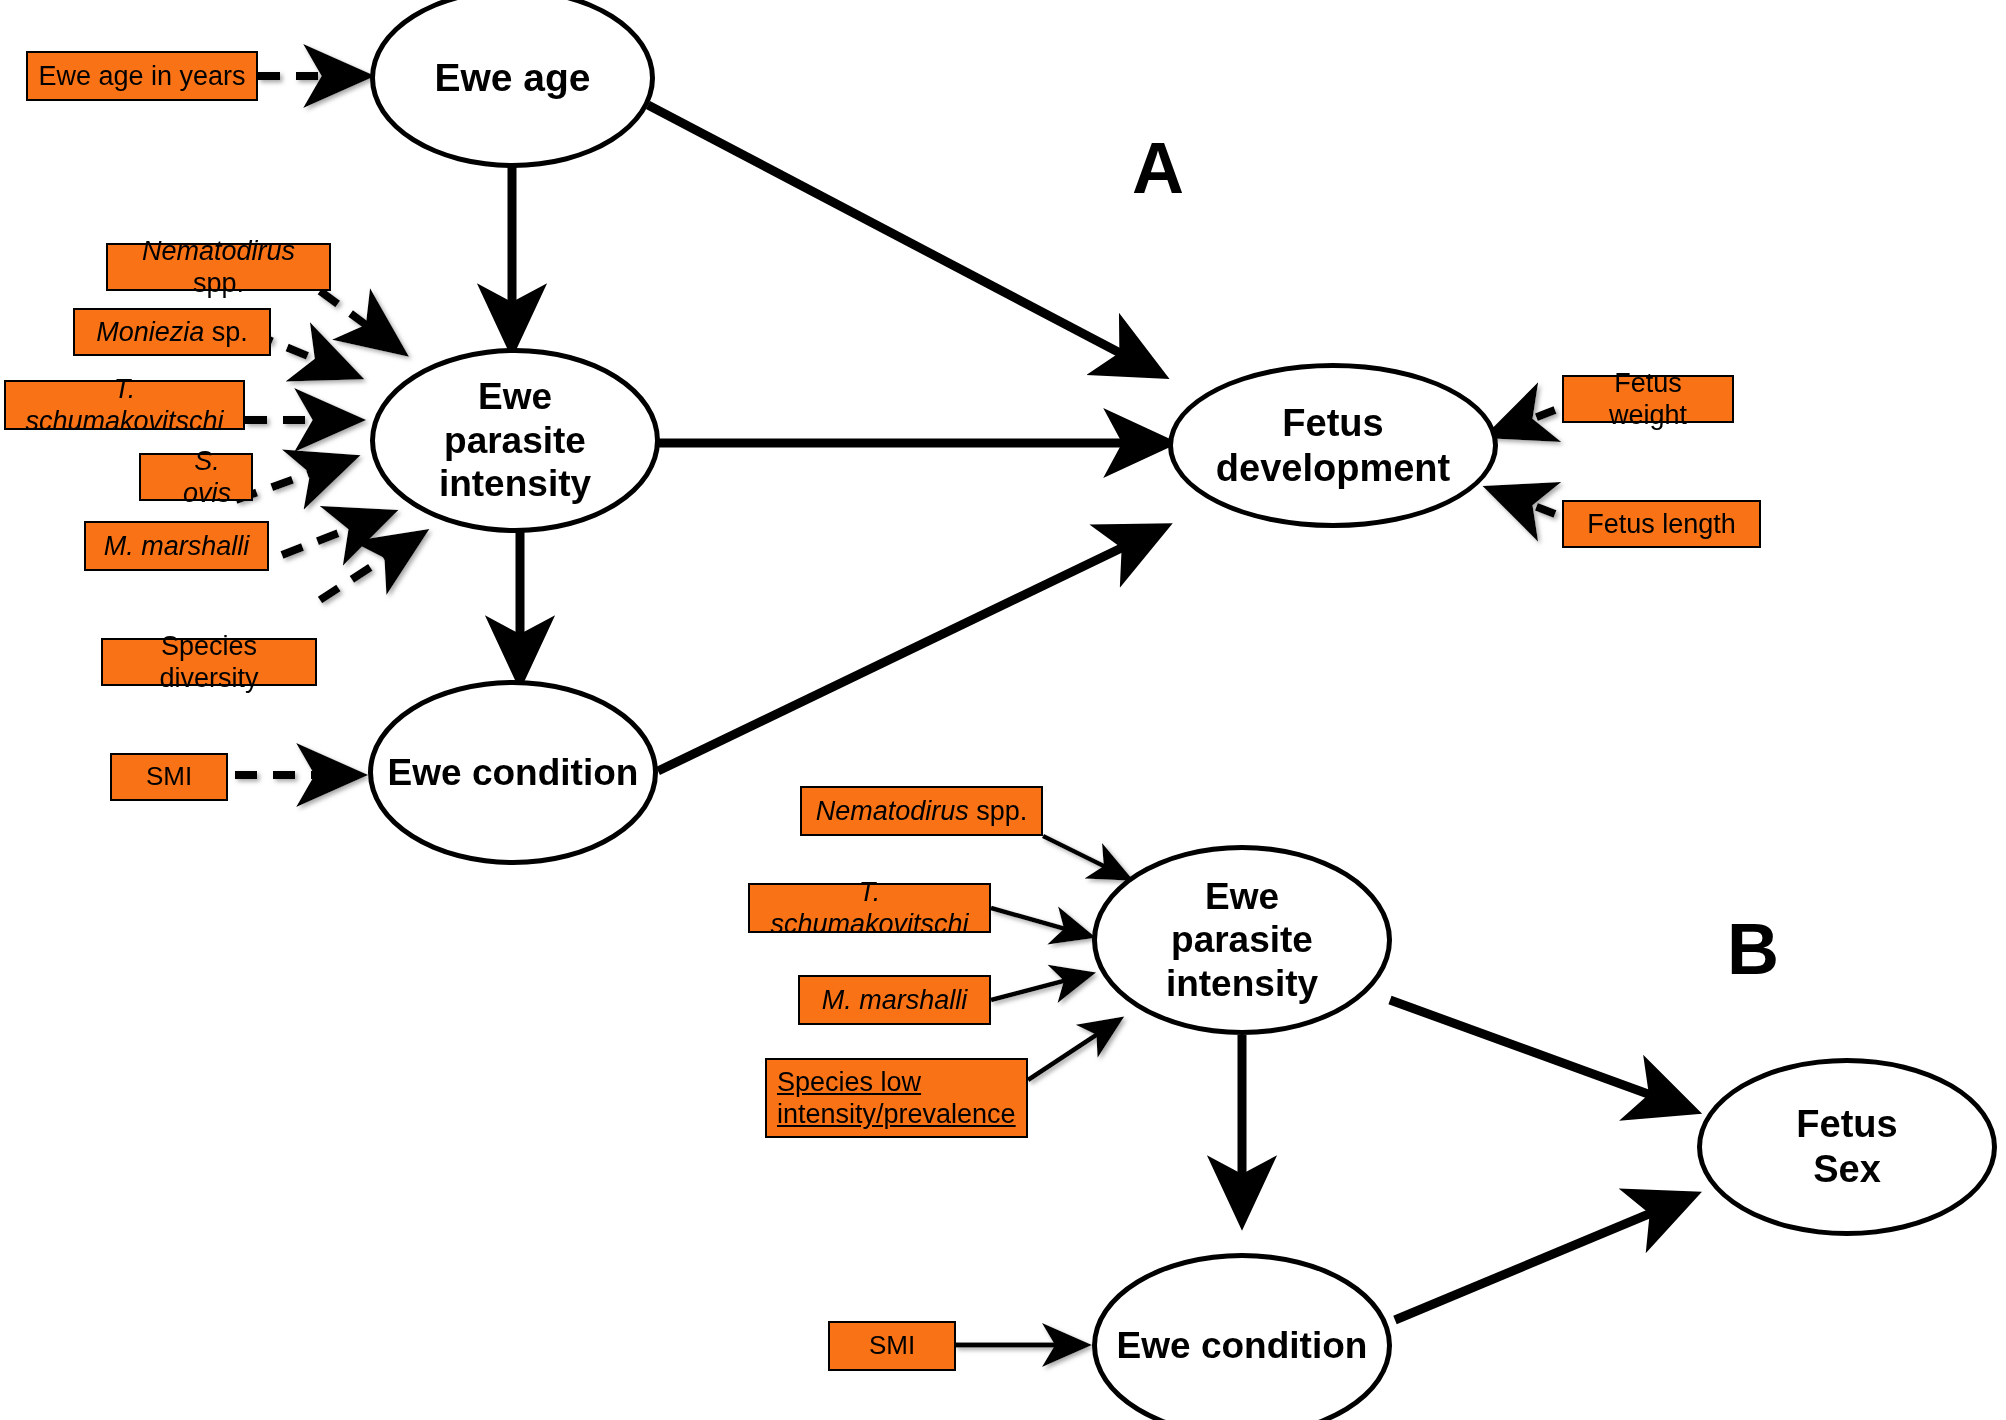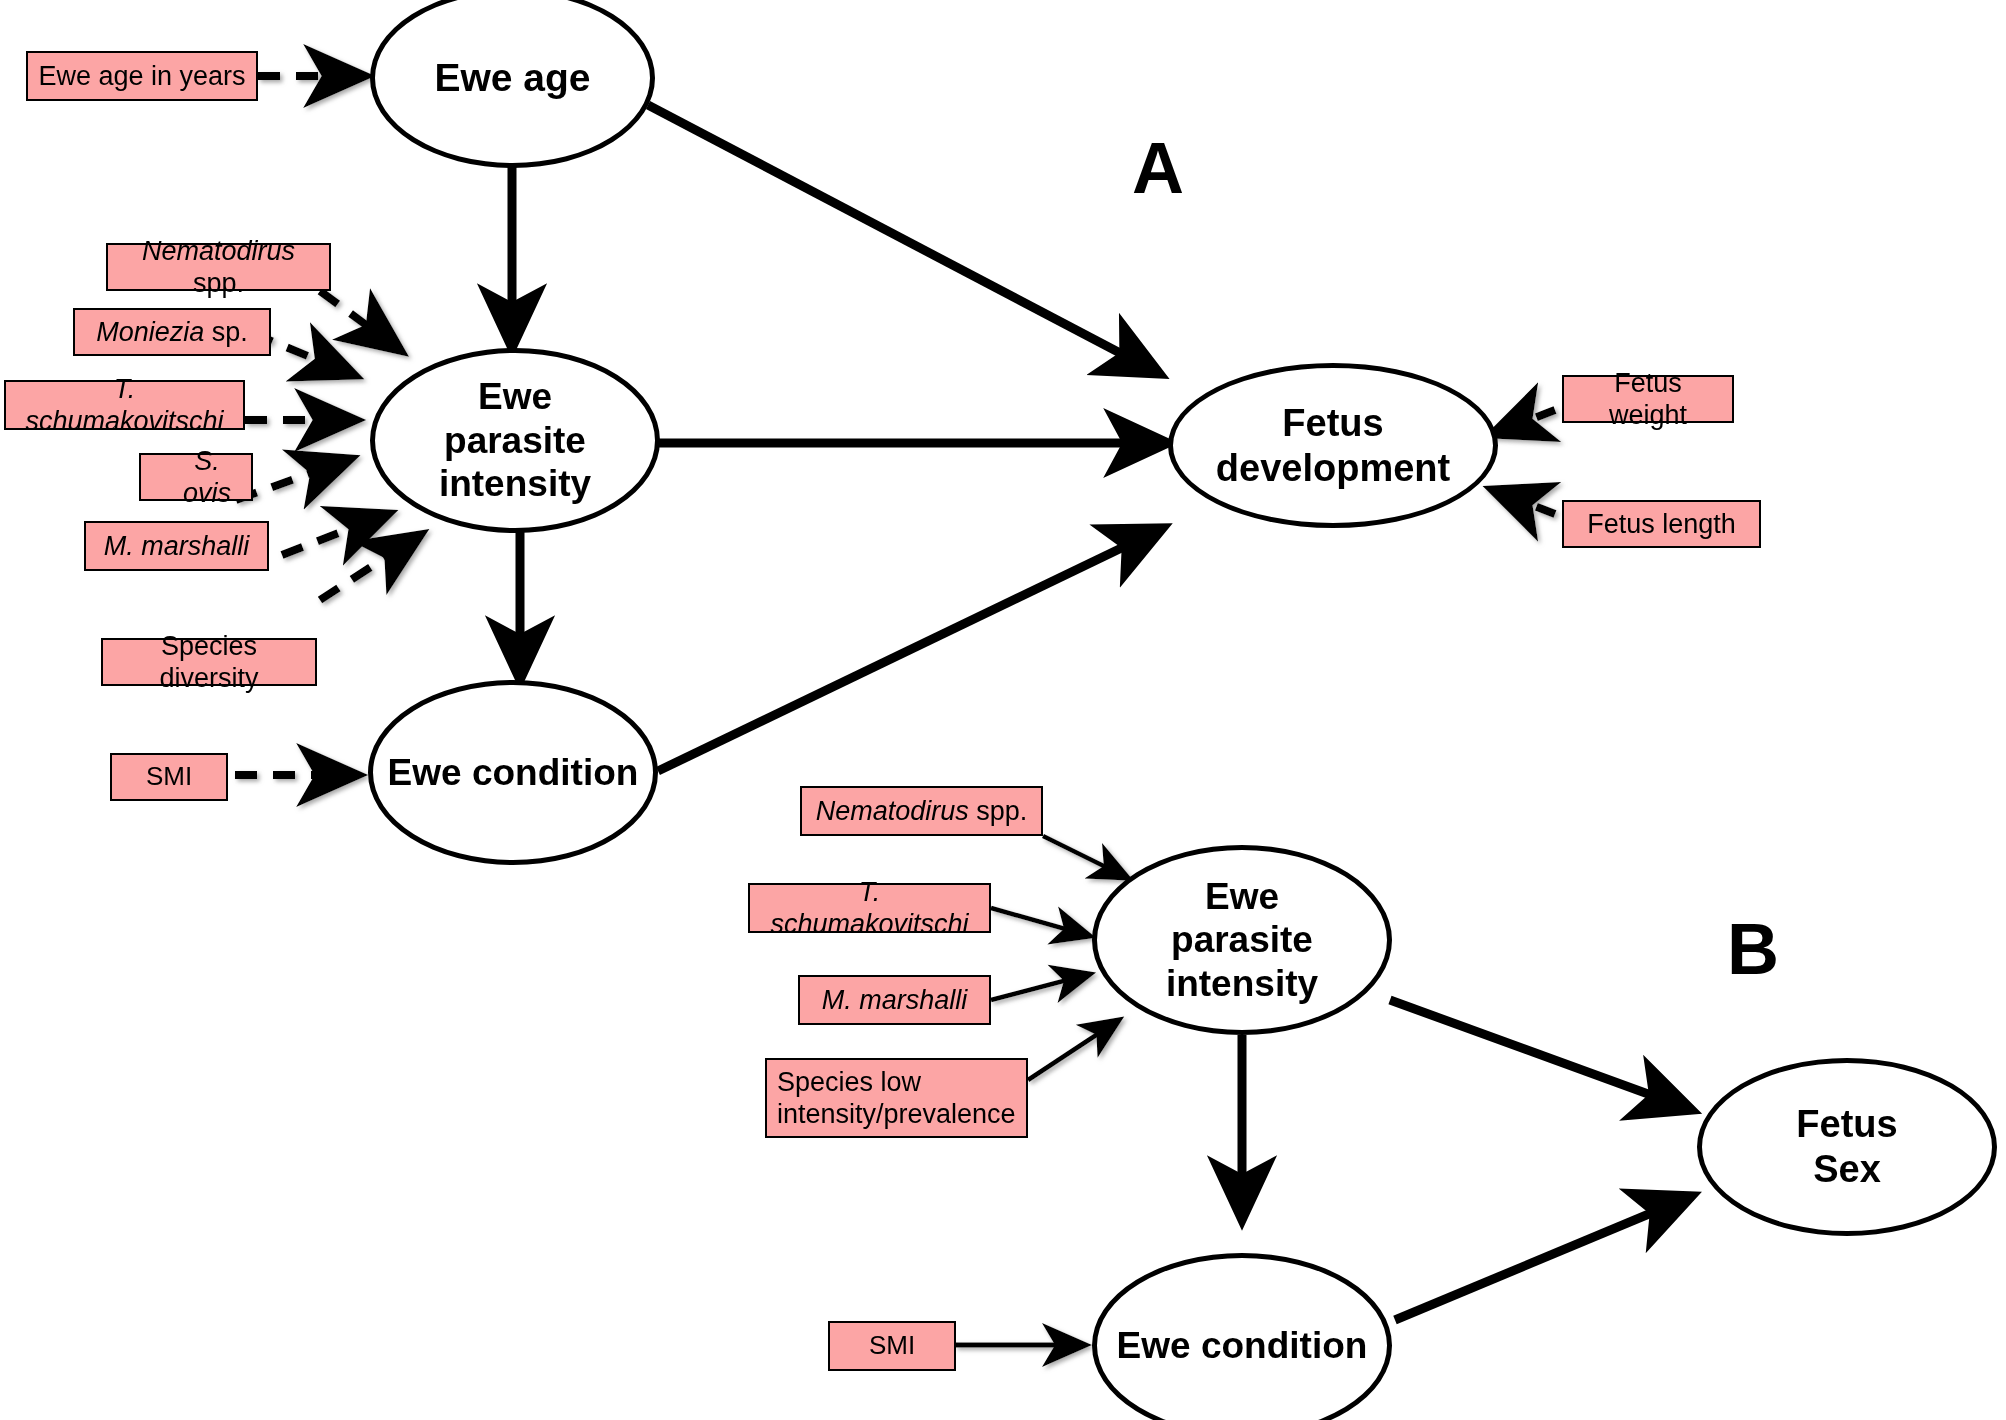--- a/index.html
+++ b/index.html
@@ -39,21 +39,21 @@
     line-height: 1.18;
     z-index: 3;
   }
 
   
   .indicator {
     position: absolute;
     display: flex;
     align-items: center;
     border: 2.5px solid #000;
-    background: #fca5a5;
+    background: #f97316;
     box-sizing: border-box;
     color: #000;
     line-height: 1.2;
     z-index: 3;
     padding: 0 10px;
   }
   .indicator.center { justify-content: center; text-align: center; }
   .indicator.left   { justify-content: flex-start; text-align: left; }
   .ital { font-style: italic; }
 
@@ -233,21 +233,21 @@
   </div>
 
   <div class="indicator center" style="left:748px; top:883px; width:243px; height:50px; font-size:27px;">
     <span class="ital">T. schumakovitschi</span>
   </div>
 
   <div class="indicator center" style="left:798px; top:975px; width:193px; height:50px; font-size:27px;">
     <span class="ital">M. marshalli</span>
   </div>
 
-  <div class="indicator left" style="left:765px; top:1058px; width:263px; height:80px; font-size:27px;">
+  <div class="indicator left" style="left:765px; top:1058px; width:263px; height:80px; font-size:27px;text-decoration:underline;">
     <span>
       <span style="display:block">Species low</span>
       <span style="display:block">intensity/prevalence</span>
     </span>
   </div>
 
   <div class="indicator center" style="left:828px; top:1321px; width:128px; height:50px; font-size:26px;">
     <span>SMI</span>
   </div>
 

